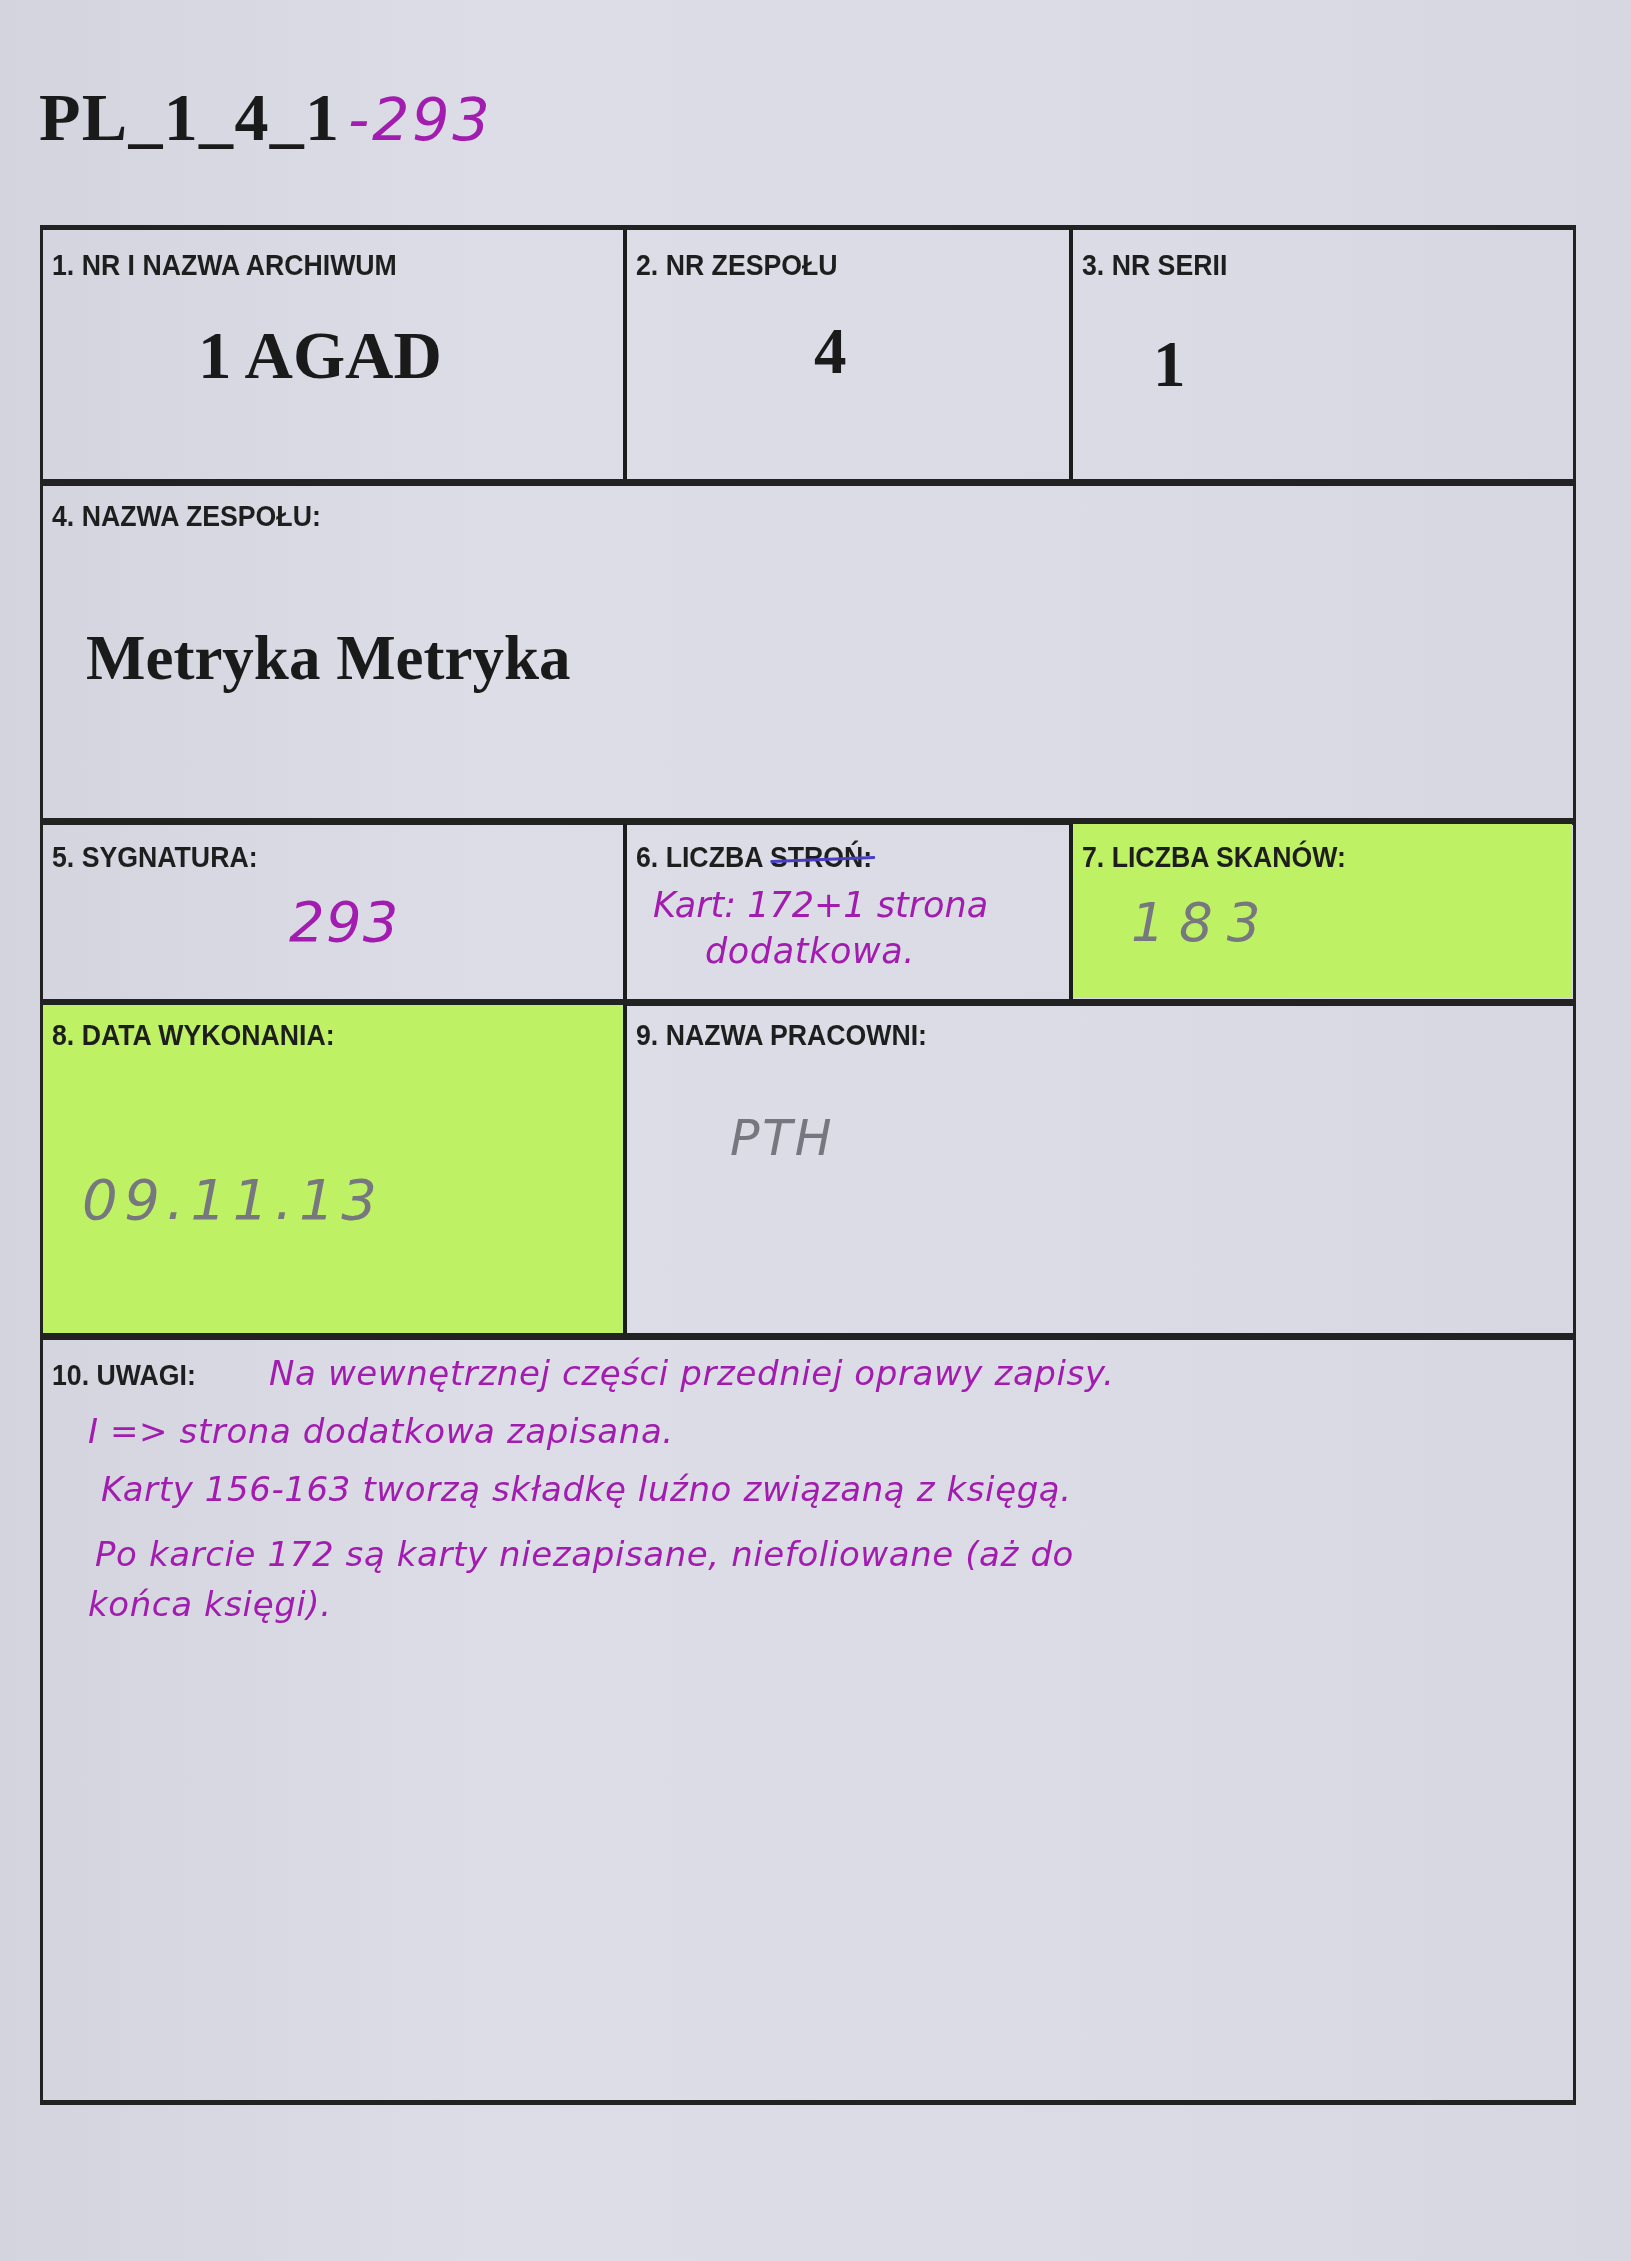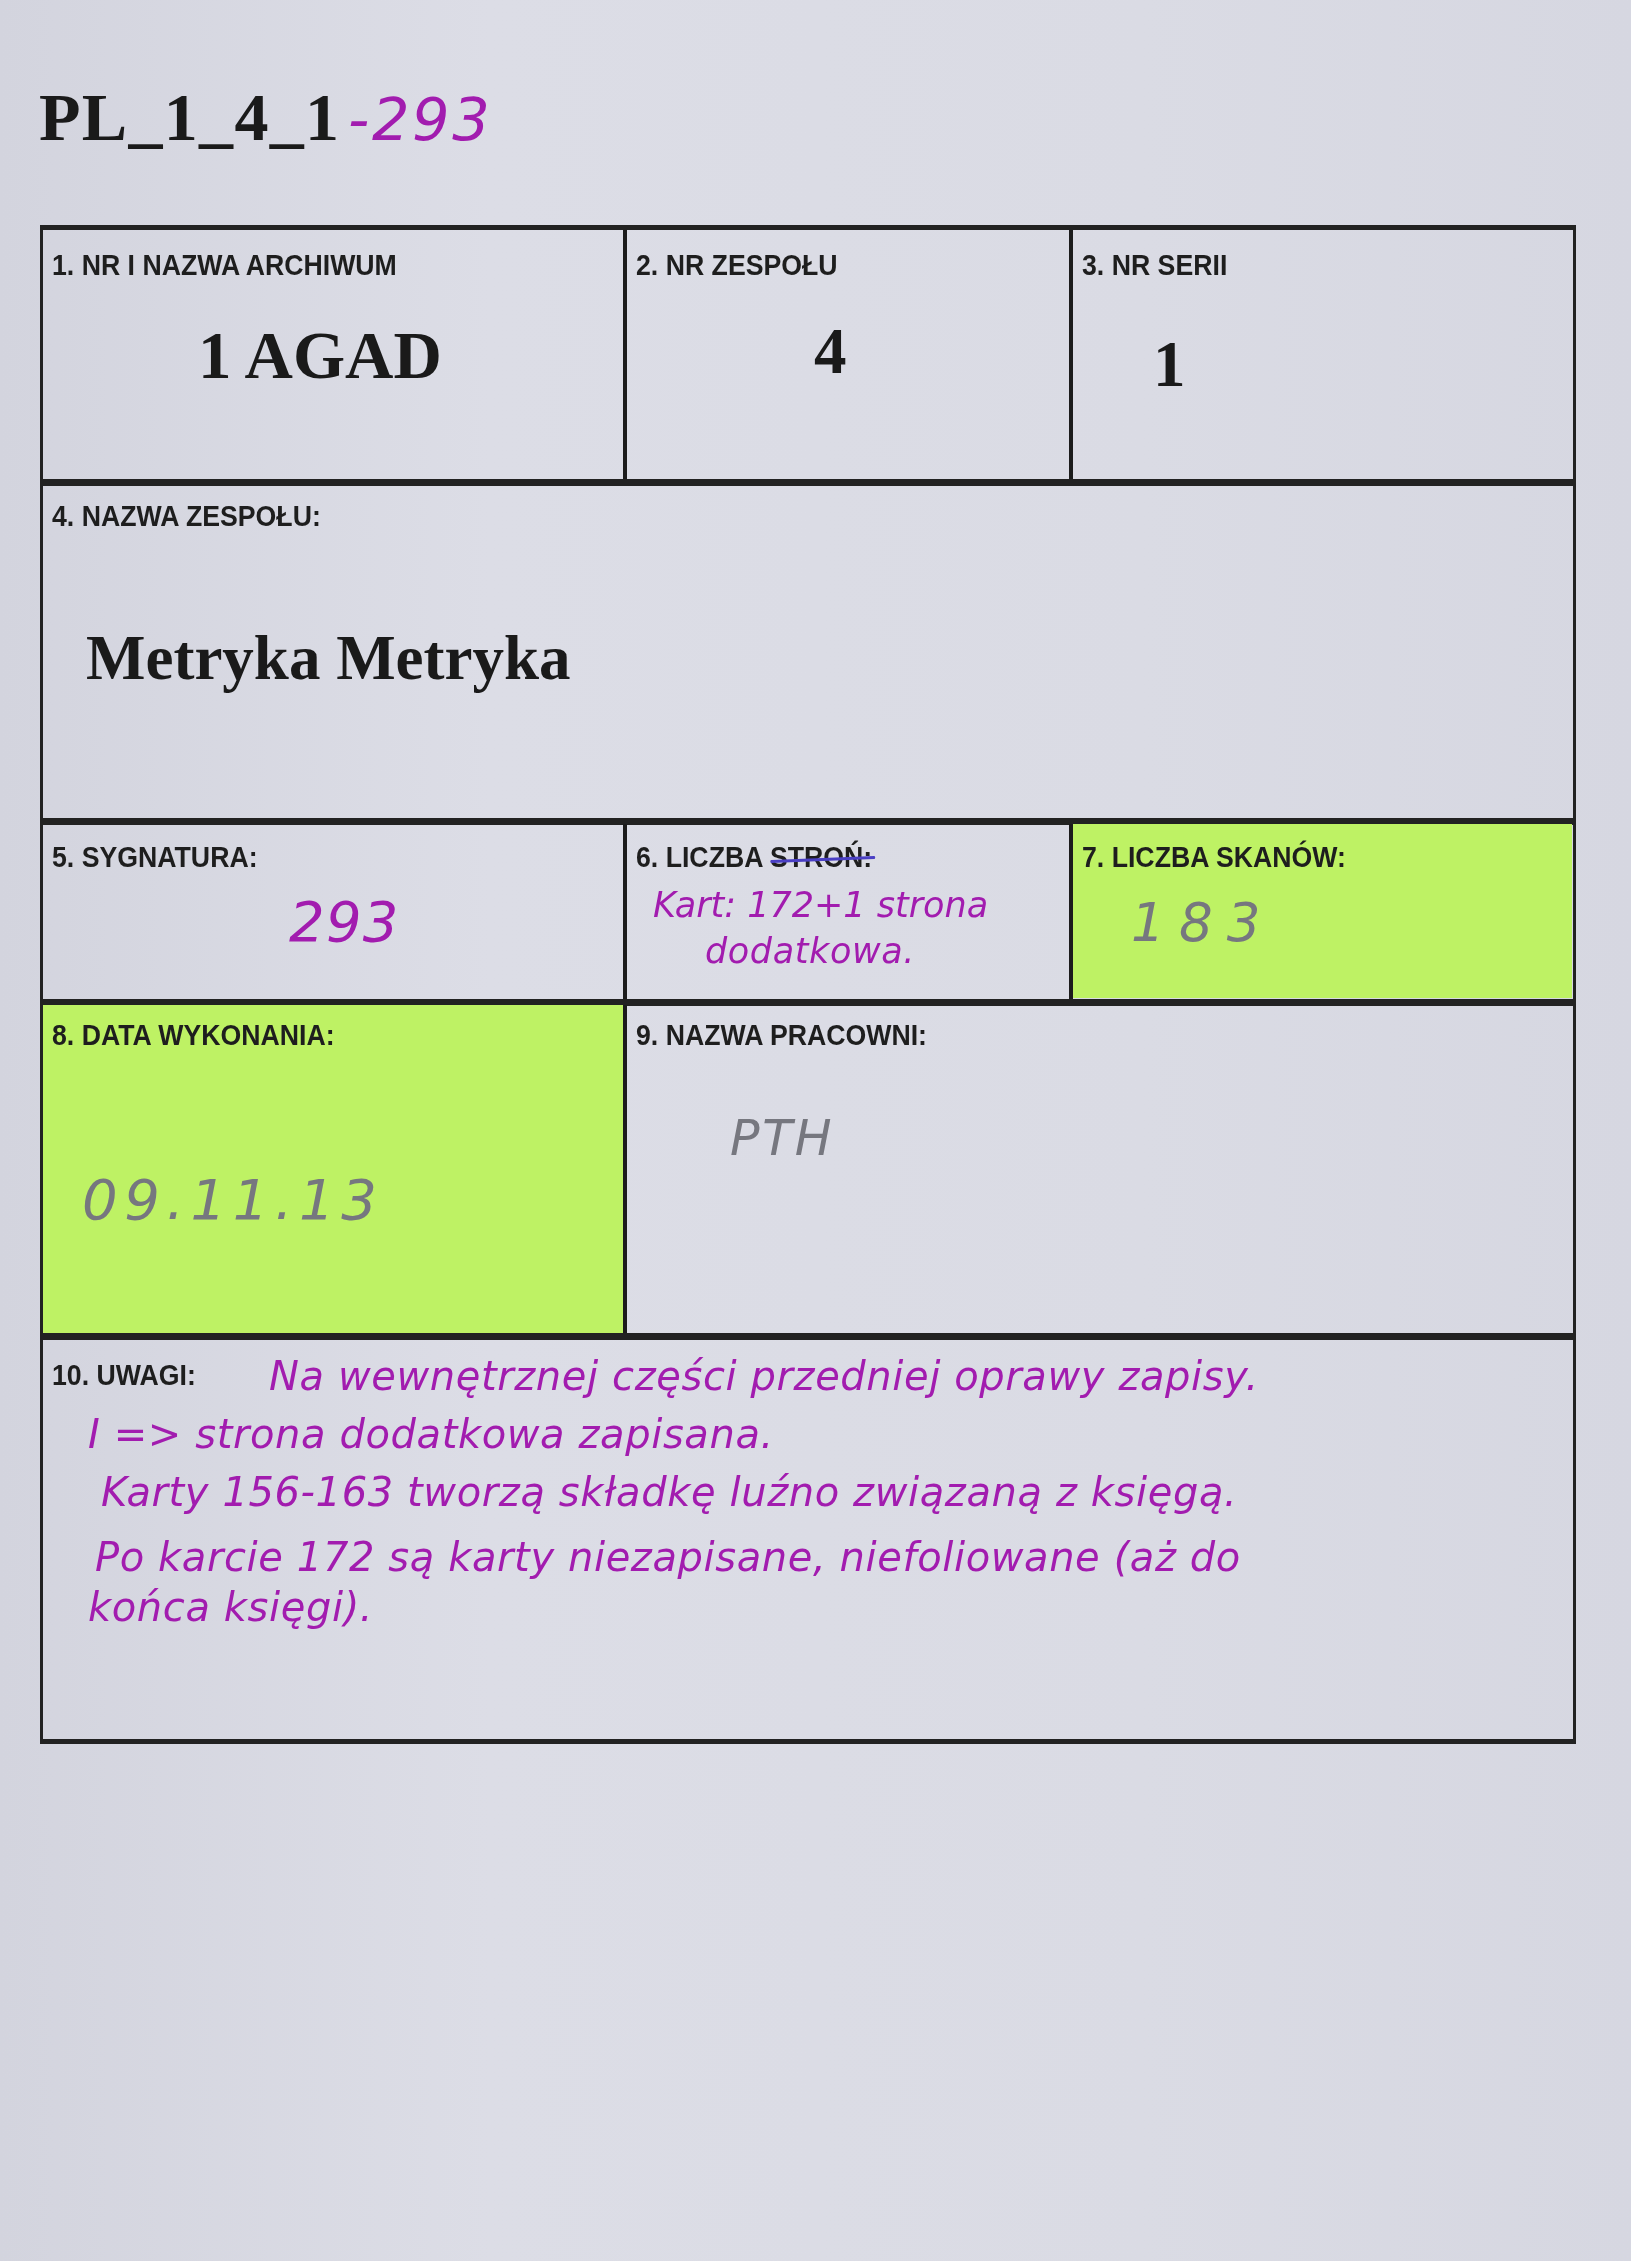--- a/index.html
+++ b/index.html
@@ -52,21 +52,21 @@
       font-size: 59px;
       margin-left: 7.8px;
       letter-spacing: 2.6px;
     }
 
     .form {
       position: absolute;
       left: 40px;
       top: 225px;
       width: 1536px;
-      height: 1519px;
+      height: 1880px;
       border: 3.9px solid #222;
       border-top-width: 5.8px;
       border-bottom-width: 5.8px;
       box-sizing: border-box;
     }
     .cell {
       position: absolute;
       box-sizing: border-box;
     }
     .vline {
@@ -115,21 +115,21 @@
       right: -2.6px;
       top: 50%;
       height: 2.6px;
       background: #4a3fc4;
       transform: rotate(-2deg);
       border-radius: 1.3px;
     }
     .remarks-line {
       position: absolute;
       white-space: nowrap;
-      font-size: 40px;
+      font-size: 34px;
       letter-spacing: 0.6px;
     }
   </style>
 </head>
 <body>
 
 <div class="page-bg"></div>
 
 <div class="ref-line">
   <span class="ref-printed">PL_1_4_1</span>

